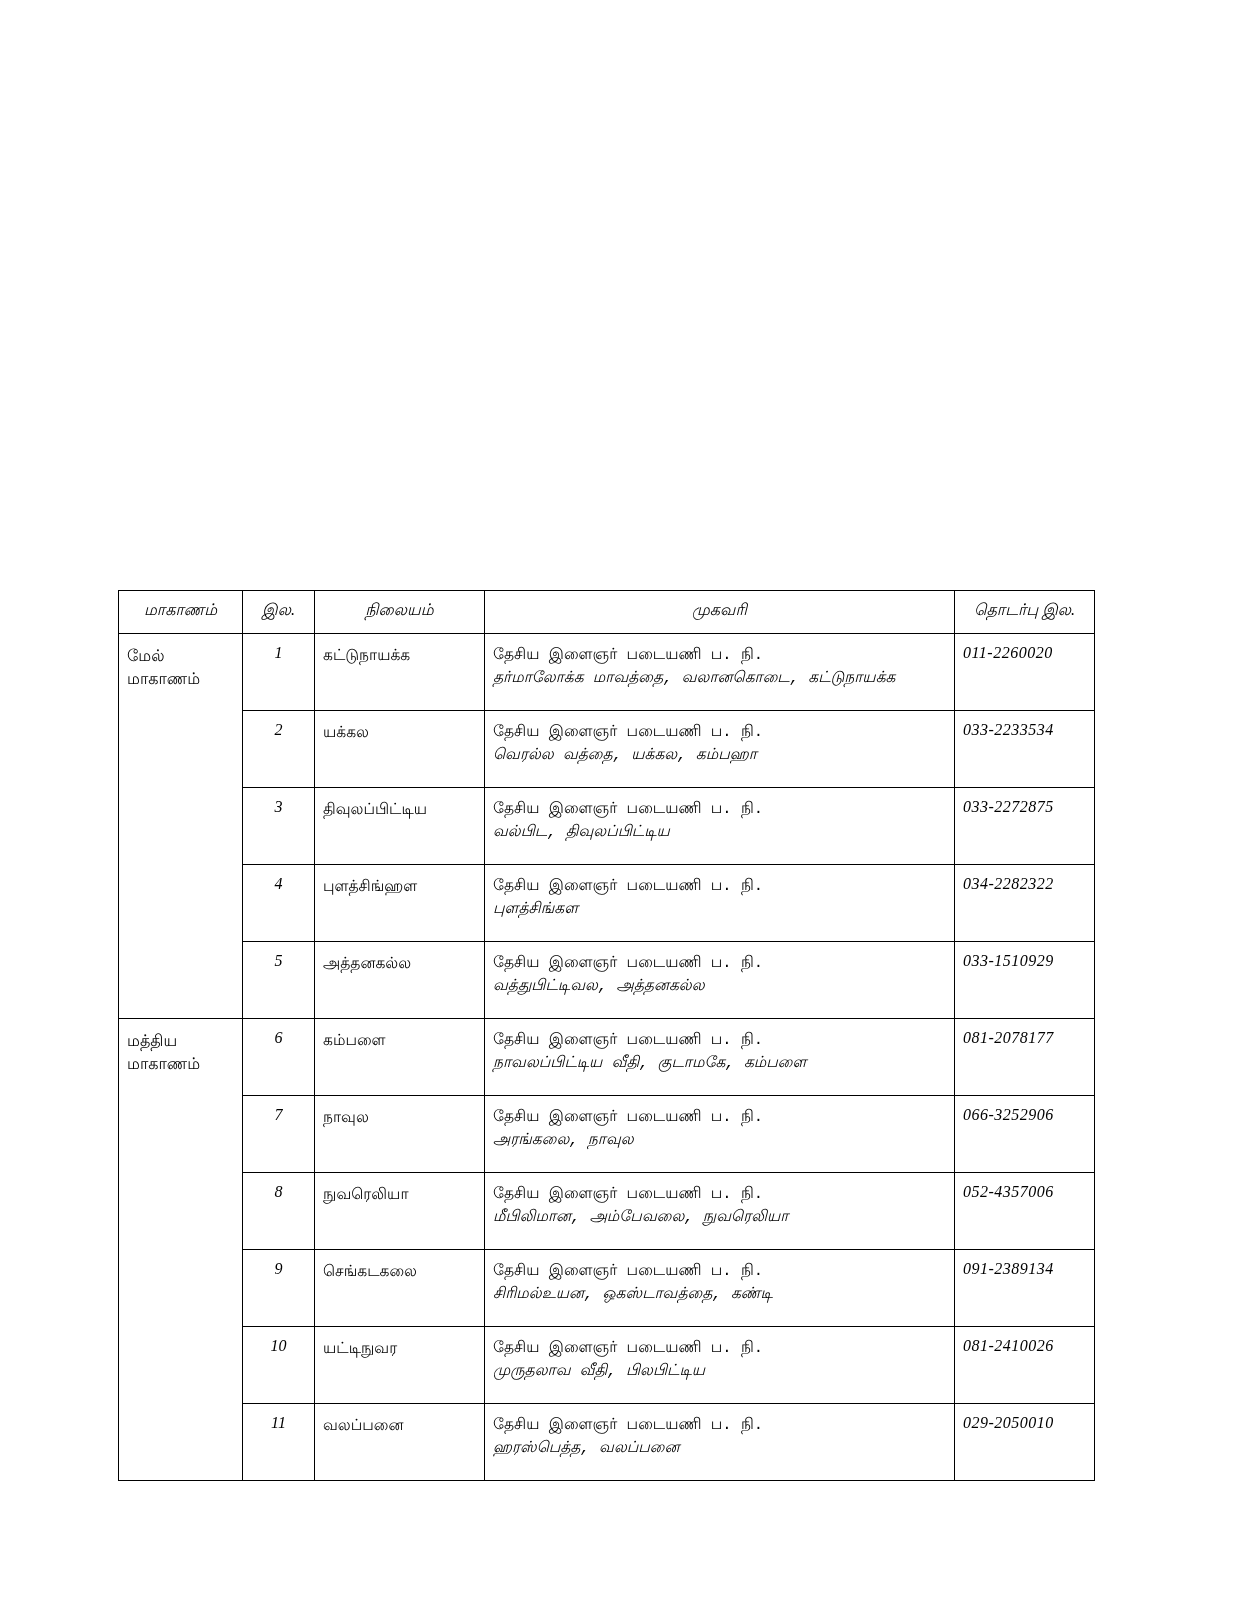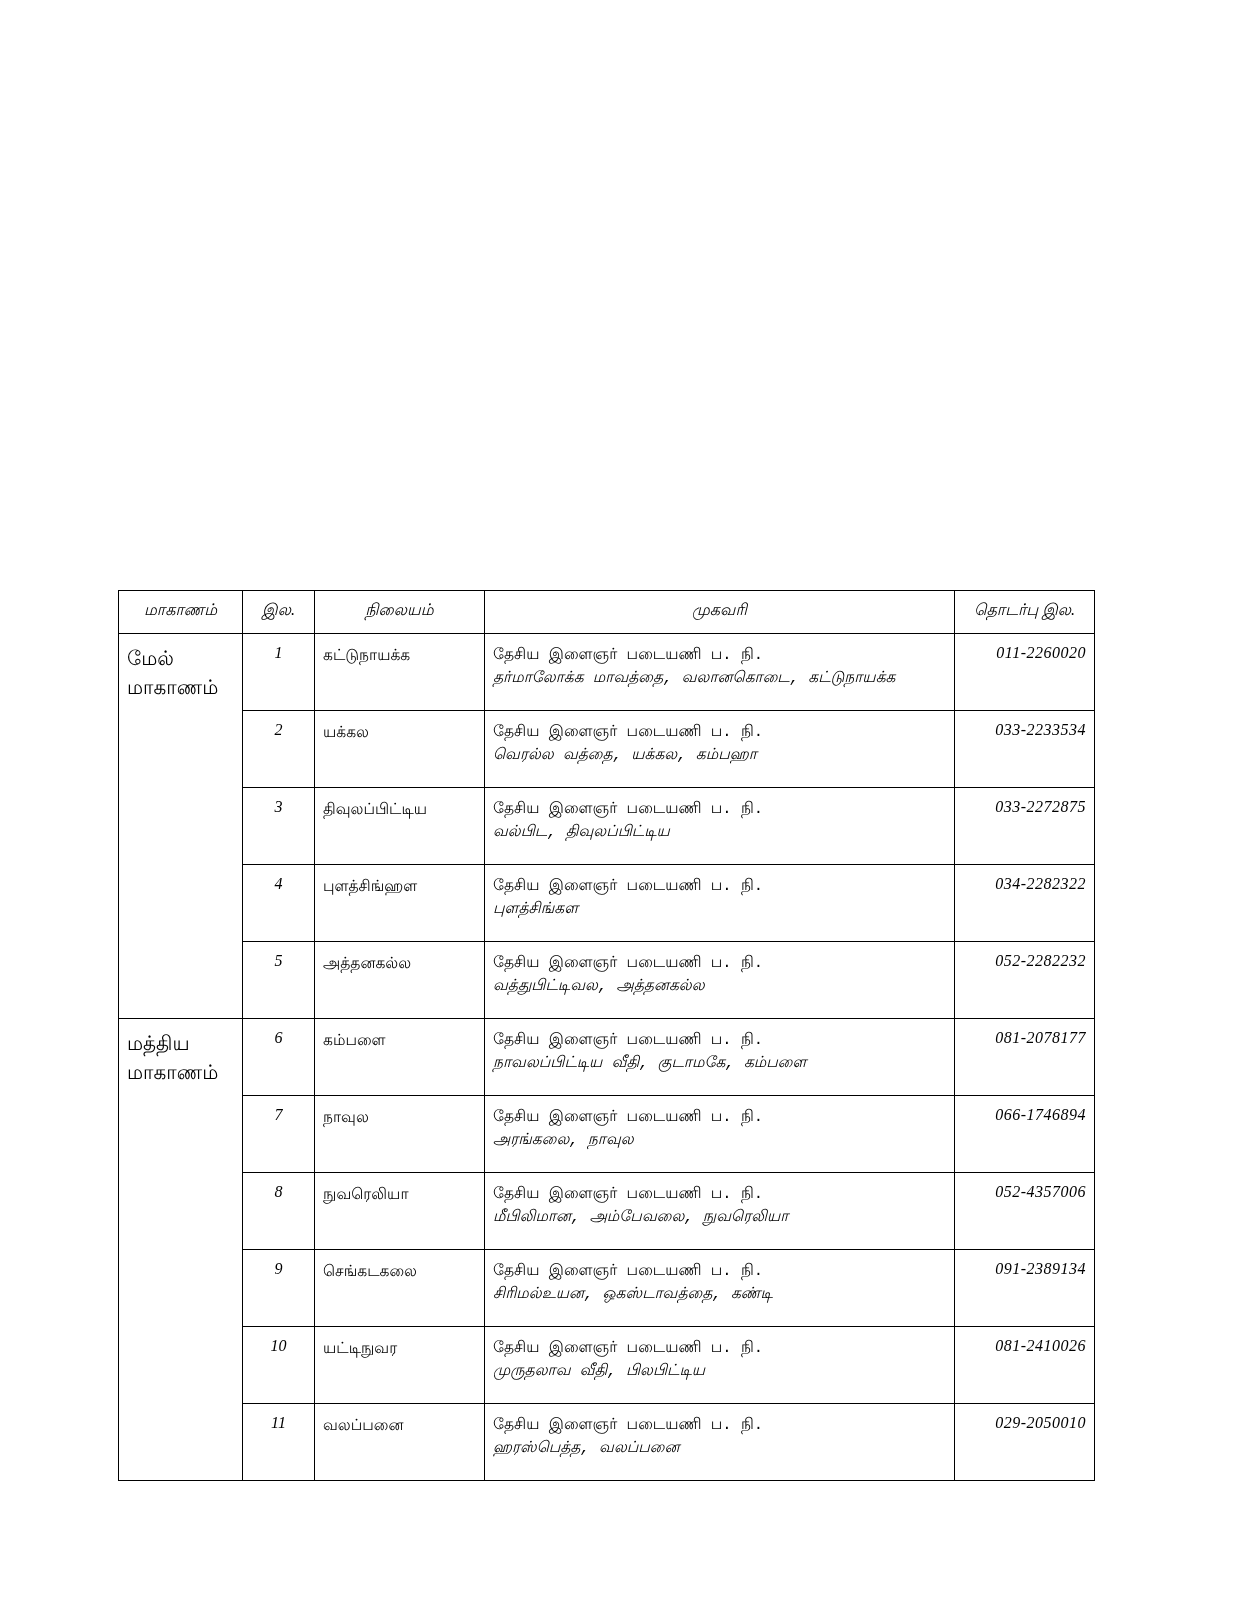--- a/index.html
+++ b/index.html
@@ -46,21 +46,21 @@
   col.c-phone    { width: 140px; }
 
   thead td {
     text-align: center;
     font-style: italic;
     font-size: 16px;
     padding-top: 14px;
     padding-bottom: 16px;
   }
   .cell-province {
-    font-size: 20px;
+    font-size: 16px;
     line-height: 1.45;
     text-align: left;
     vertical-align: middle;
     padding-left: 10px;
   }
   .cell-no {
     text-align: center;
     font-style: italic;
     font-size: 16px;
     vertical-align: top;
@@ -77,21 +77,21 @@
     font-size: 15.5px;
     line-height: 1.5;
     padding-left: 14px;
     padding-top: 12px;
     font-family: Liberation Mono, monospace;
   }
   .cell-address .line2 {
     font-style: italic;
   }
   .cell-phone {
-    text-align: right;
+    text-align: left;
     font-style: italic;
     font-size: 16px;
     letter-spacing: 0.5px;
     padding-top: 12px;
   }
   .row-body td { height: 54px; }
   .addr-line { display: block; }
 </style>
 </head>
 <body>
@@ -154,41 +154,41 @@
           </td>
           <td class="cell-phone">034-2282322</td>
         </tr>
         <tr class="row-body">
           <td class="cell-no">5</td>
           <td class="cell-station">அத்தனகல்ல</td>
           <td class="cell-address">
             <span class="addr-line line1">தேசிய இளைஞர் படையணி ப. நி.</span>
             <span class="addr-line line2">வத்துபிட்டிவல, அத்தனகல்ல</span>
           </td>
-          <td class="cell-phone">052-2282232</td>
+          <td class="cell-phone">033-1510929</td>
         </tr>
 
         <tr class="row-body">
           <td class="cell-province" rowspan="6">மத்திய மாகாணம்</td>
           <td class="cell-no">6</td>
           <td class="cell-station">கம்பளை</td>
           <td class="cell-address">
             <span class="addr-line line1">தேசிய இளைஞர் படையணி ப. நி.</span>
             <span class="addr-line line2">நாவலப்பிட்டிய வீதி, குடாமகே, கம்பளை</span>
           </td>
           <td class="cell-phone">081-2078177</td>
         </tr>
         <tr class="row-body">
           <td class="cell-no">7</td>
           <td class="cell-station">நாவுல</td>
           <td class="cell-address">
             <span class="addr-line line1">தேசிய இளைஞர் படையணி ப. நி.</span>
             <span class="addr-line line2">அரங்கலை, நாவுல</span>
           </td>
-          <td class="cell-phone">066-1746894</td>
+          <td class="cell-phone">066-3252906</td>
         </tr>
         <tr class="row-body">
           <td class="cell-no">8</td>
           <td class="cell-station">நுவரெலியா</td>
           <td class="cell-address">
             <span class="addr-line line1">தேசிய இளைஞர் படையணி ப. நி.</span>
             <span class="addr-line line2">மீபிலிமான, அம்பேவலை, நுவரெலியா</span>
           </td>
           <td class="cell-phone">052-4357006</td>
         </tr>

